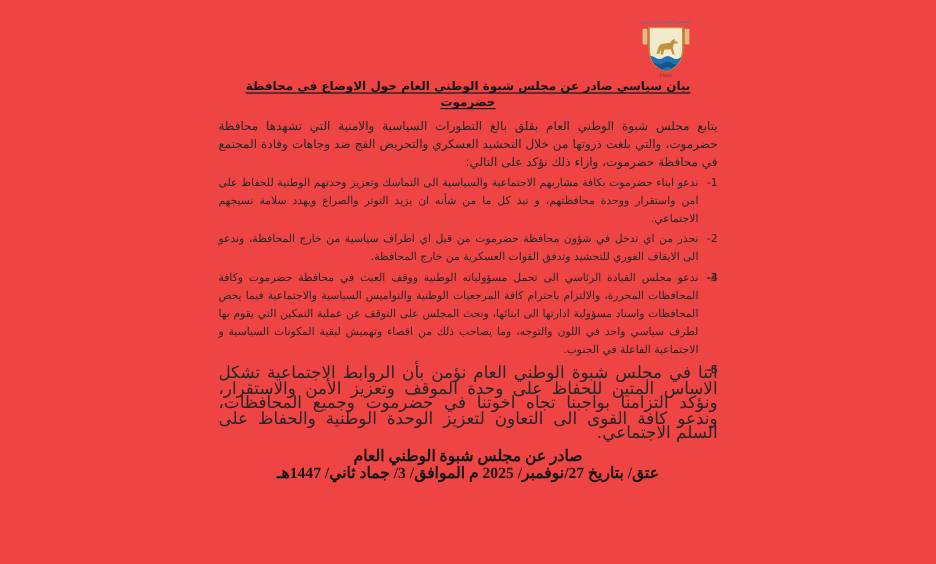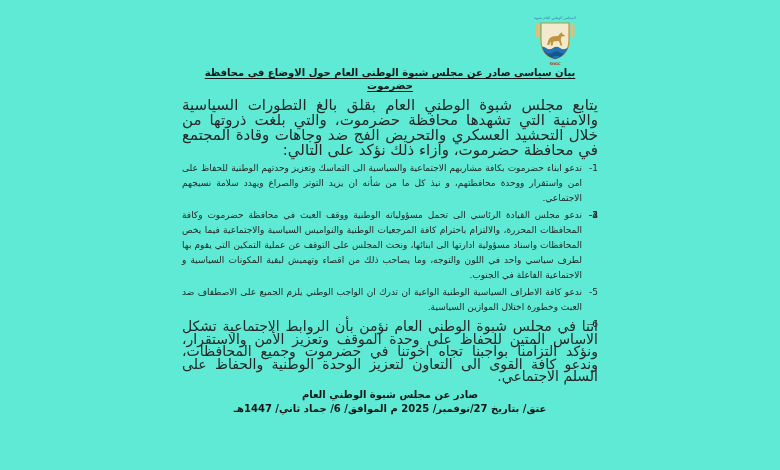--- a/index.html
+++ b/index.html
@@ -1,48 +1,48 @@
 <!DOCTYPE html>
 <html lang="ar"><head>
 <meta charset="utf-8">
 <style>
   html,body{margin:0;padding:0;}
   body{
     width:780px;height:470px;background:#ffffff;overflow:hidden;
     font-family:"DejaVu Sans", sans-serif;
   }
-  .page{position:relative;width:780px;height:470px;background:#5eead4;color:#2a2a2a;}
+  .page{position:relative;width:780px;height:470px;background:#ef4444;color:#2a2a2a;}
   .emblem{position:absolute;left:534px;top:14px;}
   .content{
     position:absolute;left:182px;top:66px;width:416px;
     direction:rtl;text-align:justify;
   }
   .title{
     font-size:10px;font-weight:bold;color:#161616;text-align:center;
     text-decoration:underline;text-underline-offset:2px;
     line-height:13px;margin:0 0 6px 0;
   }
   .para{
-    font-size:15px;line-height:15px;margin:0 0 3px 0;color:#262626;
+    font-size:10px;line-height:15px;margin:0 0 3px 0;color:#262626;
     text-align:justify;text-align-last:right;
   }
   .list{margin:0;padding:0;}
   .item{
     position:relative;padding-right:16px;margin:0 0 2px 0;
     font-size:9px;line-height:15px;color:#262626;
     text-align:justify;text-align-last:right;
   }
   .item .num{position:absolute;right:0;top:0;}
   .closing{
     font-size:14px;line-height:12.5px;margin:5px 0 5px 0;color:#262626;
     text-align:justify;text-align-last:right;
   }
   .footer-line{
-    font-size:10px;font-weight:bold;color:#161616;text-align:center;
-    line-height:14px;margin:0;
+    font-size:13px;font-weight:bold;color:#161616;text-align:center;
+    line-height:14px;margin:0;font-family:Liberation Serif, serif;
   }
 </style>
 </head>
 <body>
 
 <div class="page">
 
   <svg class="emblem" width="42" height="52" viewBox="0 0 42 52" aria-hidden="true">
     <defs>
       <clipPath id="shieldClip">
@@ -77,36 +77,36 @@
 
     <p class="para">يتابع مجلس شبوة الوطني العام بقلق بالغ التطورات السياسية والامنية التي تشهدها محافظة حضرموت، والتي بلغت ذروتها من خلال التحشيد العسكري والتحريض الفج ضد وجاهات وقادة المجتمع في محافظة حضرموت، وازاء ذلك نؤكد على التالي:</p>
 
     <div class="list">
       <div class="item">
         <span class="num">1-</span>
         <span class="txt">ندعو ابناء حضرموت بكافة مشاربهم الاجتماعية والسياسية الى التماسك وتعزيز وحدتهم الوطنية للحفاظ على امن واستقرار ووحدة محافظتهم، و نبذ كل ما من شأنه ان يزيد التوتر والصراع ويهدد سلامة نسيجهم الاجتماعي.</span>
       </div>
       <div class="item">
         <span class="num">2-</span>
+        <span class="txt">نحذر من اي تدخل في شؤون محافظة حضرموت من قبل اي اطراف سياسية من خارج المحافظة، وندعو الى الايقاف الفوري للتحشيد وتدفق القوات العسكرية من خارج المحافظة.</span>
       </div>
       <div class="item">
         <span class="num">3-</span>
       </div>
       <div class="item">
         <span class="num">4-</span>
         <span class="txt">ندعو مجلس القيادة الرئاسي الى تحمل مسؤولياته الوطنية ووقف العبث في محافظة حضرموت وكافة المحافظات المحررة، والالتزام باحترام كافة المرجعيات الوطنية والنواميس السياسية والاجتماعية فيما يخص المحافظات واسناد مسؤولية ادارتها الى ابنائها، ونحث المجلس على التوقف عن عملية التمكين التي يقوم بها لطرف سياسي واحد في اللون والتوجه، وما يصاحب ذلك من اقصاء وتهميش لبقية المكونات السياسية و الاجتماعية الفاعلة في الجنوب.</span>
       </div>
       <div class="item">
         <span class="num">5-</span>
-        <span class="txt">ندعو كافة الاطراف السياسية الوطنية الواعية ان تدرك ان الواجب الوطني يلزم الجميع على الاصطفاف ضد العبث وخطورة اختلال الموازين السياسية.</span>
       </div>
       <div class="item">
         <span class="num">6-</span>
       </div>
     </div>
 
     <p class="closing">اننا في مجلس شبوة الوطني العام نؤمن بأن الروابط الاجتماعية تشكل الاساس المتين للحفاظ على وحدة الموقف وتعزيز الأمن والاستقرار، ونؤكد التزامنا بواجبنا تجاه اخوتنا في حضرموت وجميع المحافظات، وندعو كافة القوى الى التعاون لتعزيز الوحدة الوطنية والحفاظ على السلم الاجتماعي.</p>
 
     <p class="footer-line">صادر عن مجلس شبوة الوطني العام</p>
-    <p class="footer-line">عتق/ بتاريخ 27/نوفمبر/ 2025 م الموافق/ 6/ جماد ثاني/ 1447هـ</p>
+    <p class="footer-line">عتق/ بتاريخ 27/نوفمبر/ 2025 م الموافق/ 3/ جماد ثاني/ 1447هـ</p>
 
   </div>
 </div>
 
 </body></html>

